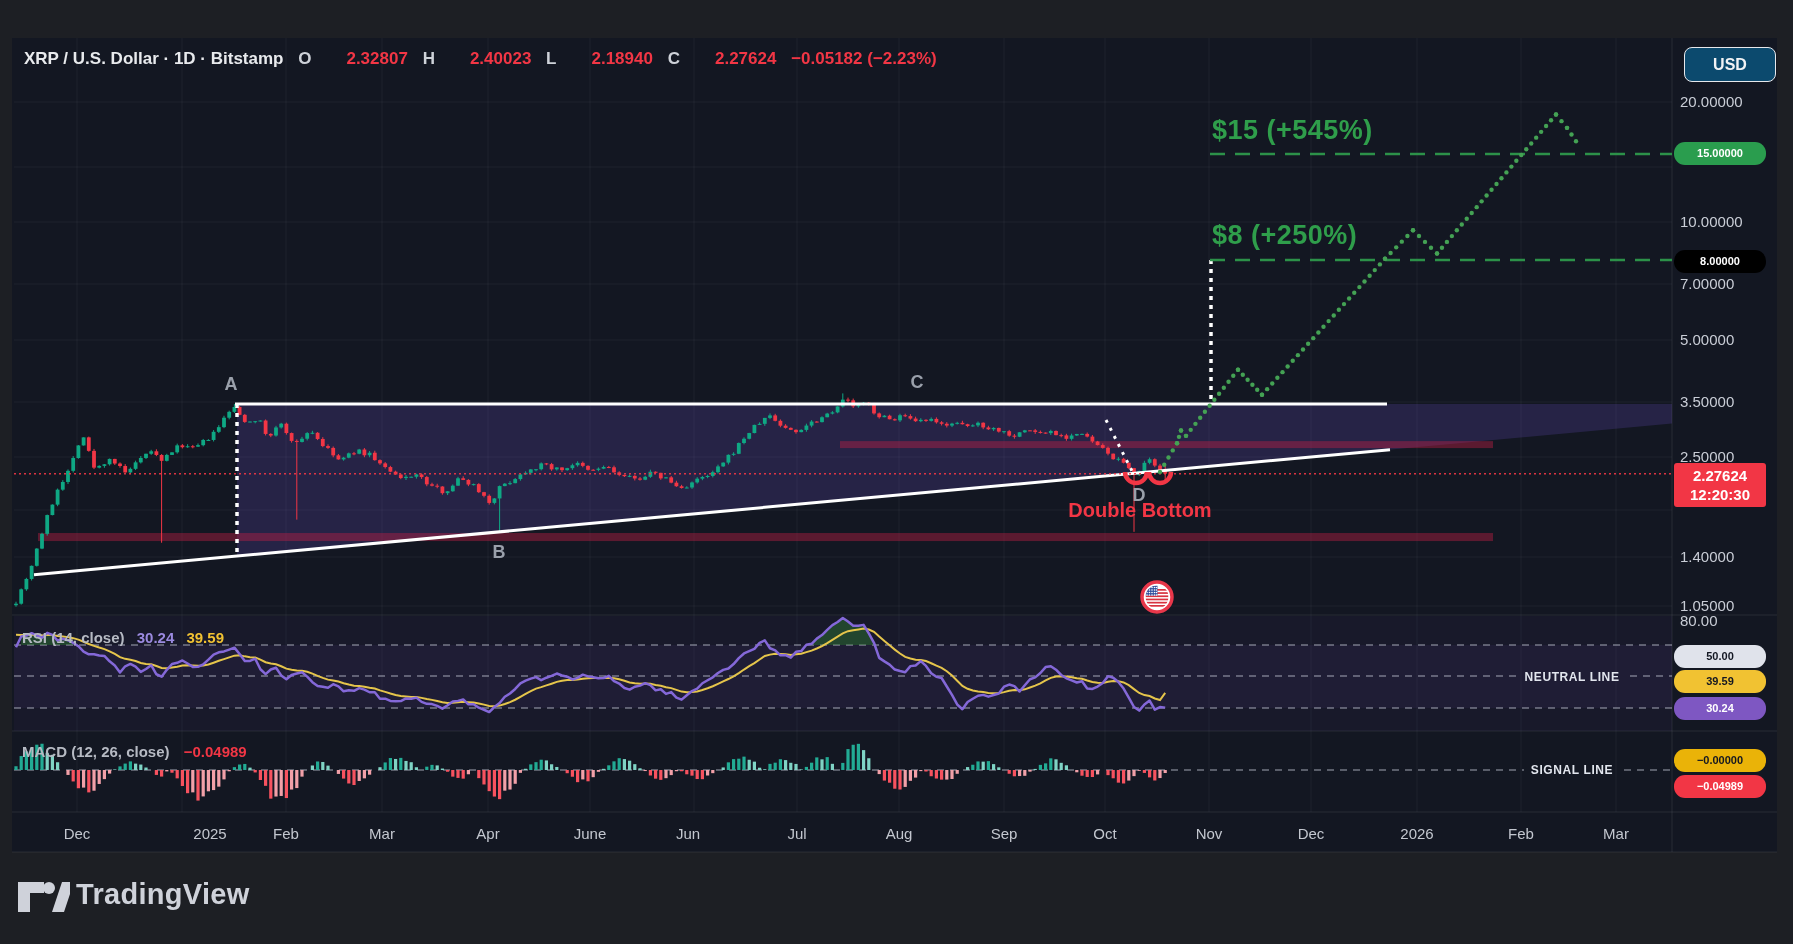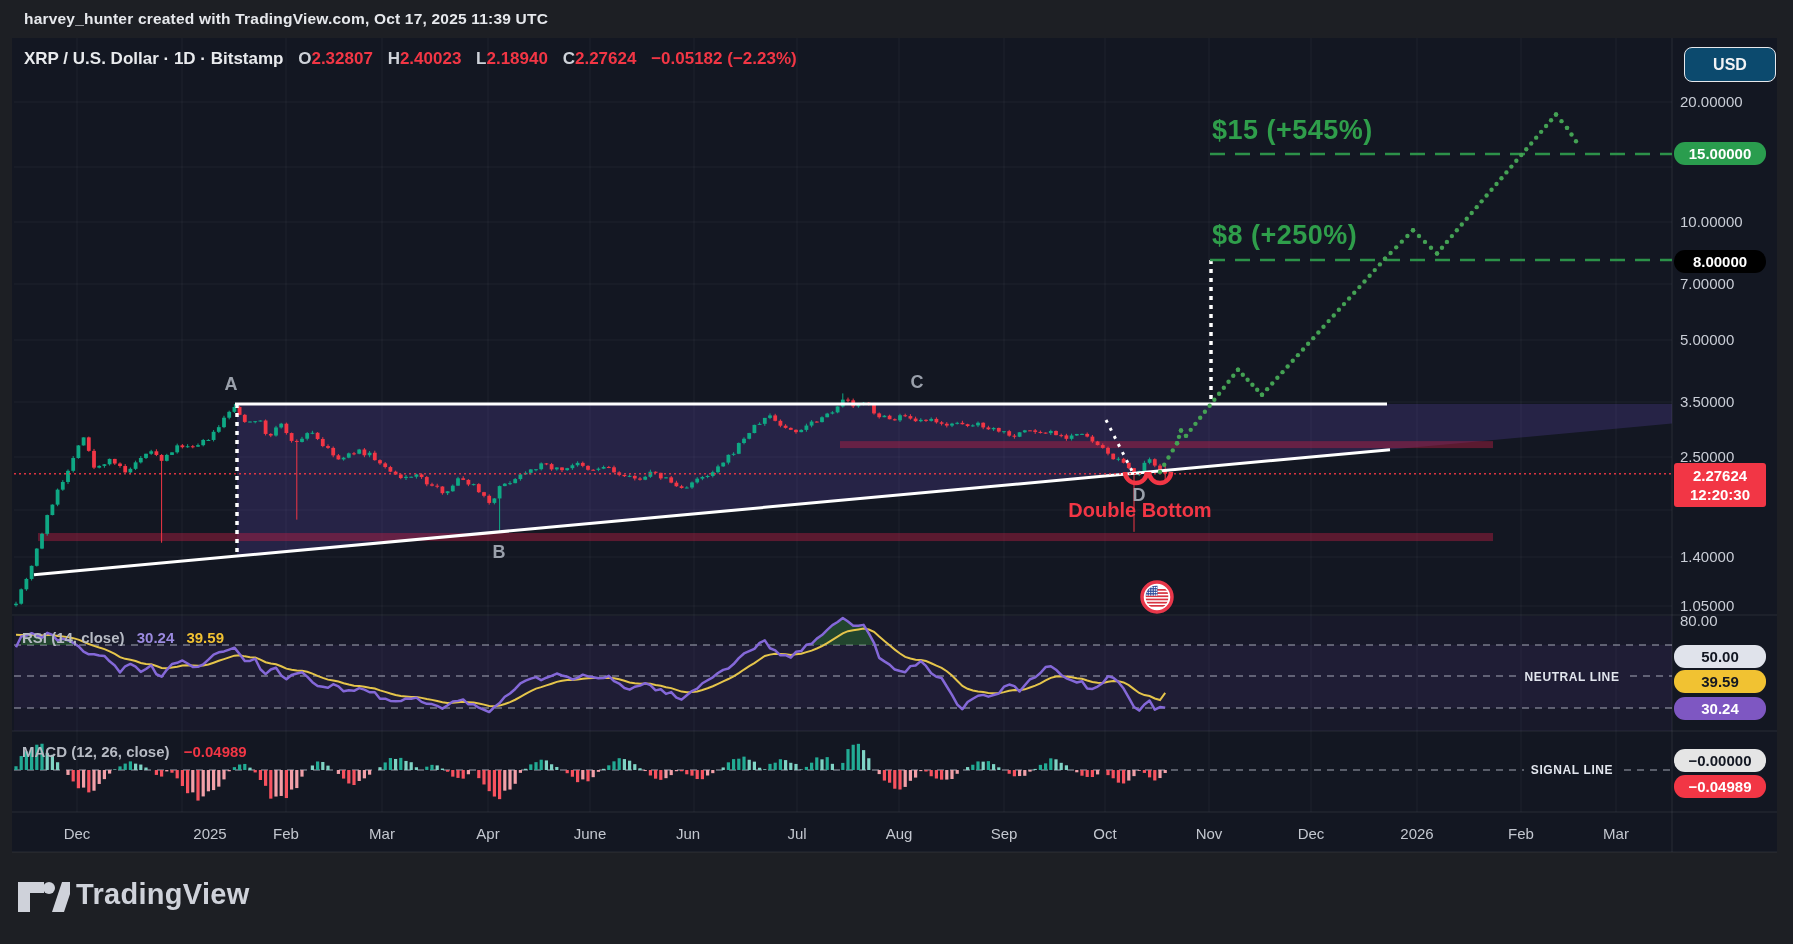--- a/index.html
+++ b/index.html
@@ -5,46 +5,45 @@
   html,body{margin:0;padding:0;background:#1d1f24;}
   .page{position:relative;width:1793px;height:944px;overflow:hidden;background:#1d1f24;
         font-family:"Liberation Sans","DejaVu Sans",sans-serif;}
   .chart-window{position:absolute;left:12px;top:38px;width:1765px;height:814px;background:#131722;}
   #chart-svg{position:absolute;left:0;top:0;pointer-events:none;}
   .abs{position:absolute;}
   .ctr{transform:translate(-50%,-50%);}
   .attribution{left:24px;top:10px;font-size:15.5px;font-weight:700;color:#e6e8ec;letter-spacing:.2px;}
   .legend{left:24px;top:49px;font-size:17px;font-weight:700;color:#e8eaed;white-space:nowrap;}
   .legend .ohlc-letter{color:#ced2d9;margin-left:10px;}
-  .legend .ohlc-val{color:#f23645;}
+  .legend .ohlc-val{color:#f23645;padding-left:35px;}
   .legend .chg{color:#f23645;margin-left:10px;}
   .usd-btn{left:1684px;top:47px;width:90px;height:33px;background:#0c4a6e;border:1.5px solid #e6e8ec;
            border-radius:8px;color:#f2f3f5;font-size:16px;font-weight:700;display:flex;
            align-items:center;justify-content:center;cursor:pointer;}
   .target-label{font-size:27px;font-weight:700;color:#2f9e4b;letter-spacing:.5px;white-space:nowrap;}
   .pt-label{font-size:18px;font-weight:700;color:#9aa0ab;}
   .dbl-bottom{font-size:20px;font-weight:700;color:#f23645;white-space:nowrap;}
   .axis-label{left:1680px;font-size:15px;color:#c9cdd6;height:18px;line-height:18px;}
   .month-label{top:825px;font-size:15px;color:#c3c7cf;transform:translateX(-50%);}
-  .badge{left:1674px;width:92px;border-radius:11px;font-size:15px;font-weight:700;
+  .badge{left:1674px;width:92px;border-radius:11px;font-size:11px;font-weight:700;
          display:flex;align-items:center;justify-content:center;height:23px;}
   .badge2{left:1674px;width:92px;border-radius:3px;font-size:15px;font-weight:700;height:44px;
           display:flex;flex-direction:column;align-items:center;justify-content:center;line-height:19px;}
   .ind-title{font-size:15px;font-weight:600;color:#b6bac3;white-space:nowrap;}
   .ind-line-label{font-size:12px;font-weight:700;color:#e2e6ee;letter-spacing:.6px;}
   .rsi-v1{color:#9b8ae0;margin-left:8px;}
   .rsi-v2{color:#f1c232;margin-left:8px;font-weight:700;}
   .macd-v{color:#f23645;margin-left:10px;font-weight:700;}
   .footer-brand{left:76px;top:878px;font-size:29px;font-weight:700;color:#cfd2da;letter-spacing:.3px;}
 </style>
 </head>
 <body>
 
 <div class="page">
-  <div class="abs attribution">harvey_hunter created with TradingView.com, Oct 17, 2025 11:39 UTC</div>
 
   <div class="chart-window"></div>
   <svg id="chart-svg" width="1793" height="944">
       <defs>
         <clipPath id="plot">
           <rect x="13" y="38" width="1659" height="814"></rect>
         </clipPath>
         <clipPath id="flagclip">
           <circle cx="0" cy="0" r="11.5"></circle>
         </clipPath>
@@ -1399,21 +1398,21 @@
   <div class="abs axis-label" style="transform: translateY(-50%); top: 621px;">80.00</div>
   <div class="abs badge" style="background: rgb(224, 227, 235); color: rgb(19, 23, 34); top: 644.5px;">50.00</div>
   <div class="abs badge" style="background: rgb(241, 194, 50); color: rgb(19, 23, 34); top: 669.5px;">39.59</div>
   <div class="abs badge" style="background: rgb(126, 87, 194); color: rgb(255, 255, 255); top: 696.5px;">30.24</div>
 
   <div class="abs ind-title" style="left:22px;top:743px;">
     <span>MACD (12, 26, close)</span>
     <span class="macd-v">−0.04989</span>
   </div>
   <div class="abs ind-line-label ctr" style="left:1572px;top:770px;">SIGNAL LINE</div>
-  <div class="abs badge" style="background: #e5e5e5; color: rgb(19, 23, 34); top: 748.5px;">−0.00000</div>
+  <div class="abs badge" style="background: #eab308; color: rgb(19, 23, 34); top: 748.5px;">−0.00000</div>
   <div class="abs badge" style="background: rgb(242, 54, 69); color: rgb(255, 255, 255); top: 774.5px;">−0.04989</div>
 
   <svg class="abs" style="left:18px;top:880px;" width="52" height="34" viewBox="0 0 52 34">
     <path d="M0 2 h26 v11 h-14 v19 h-12 z" fill="#cfd2da"></path>
     <circle cx="31" cy="8" r="6" fill="#cfd2da"></circle>
     <path d="M34 32 l10 -30 h12 l-10 30 z" fill="#cfd2da"></path>
   </svg>
   <div class="abs footer-brand">TradingView</div>
 </div>
 

